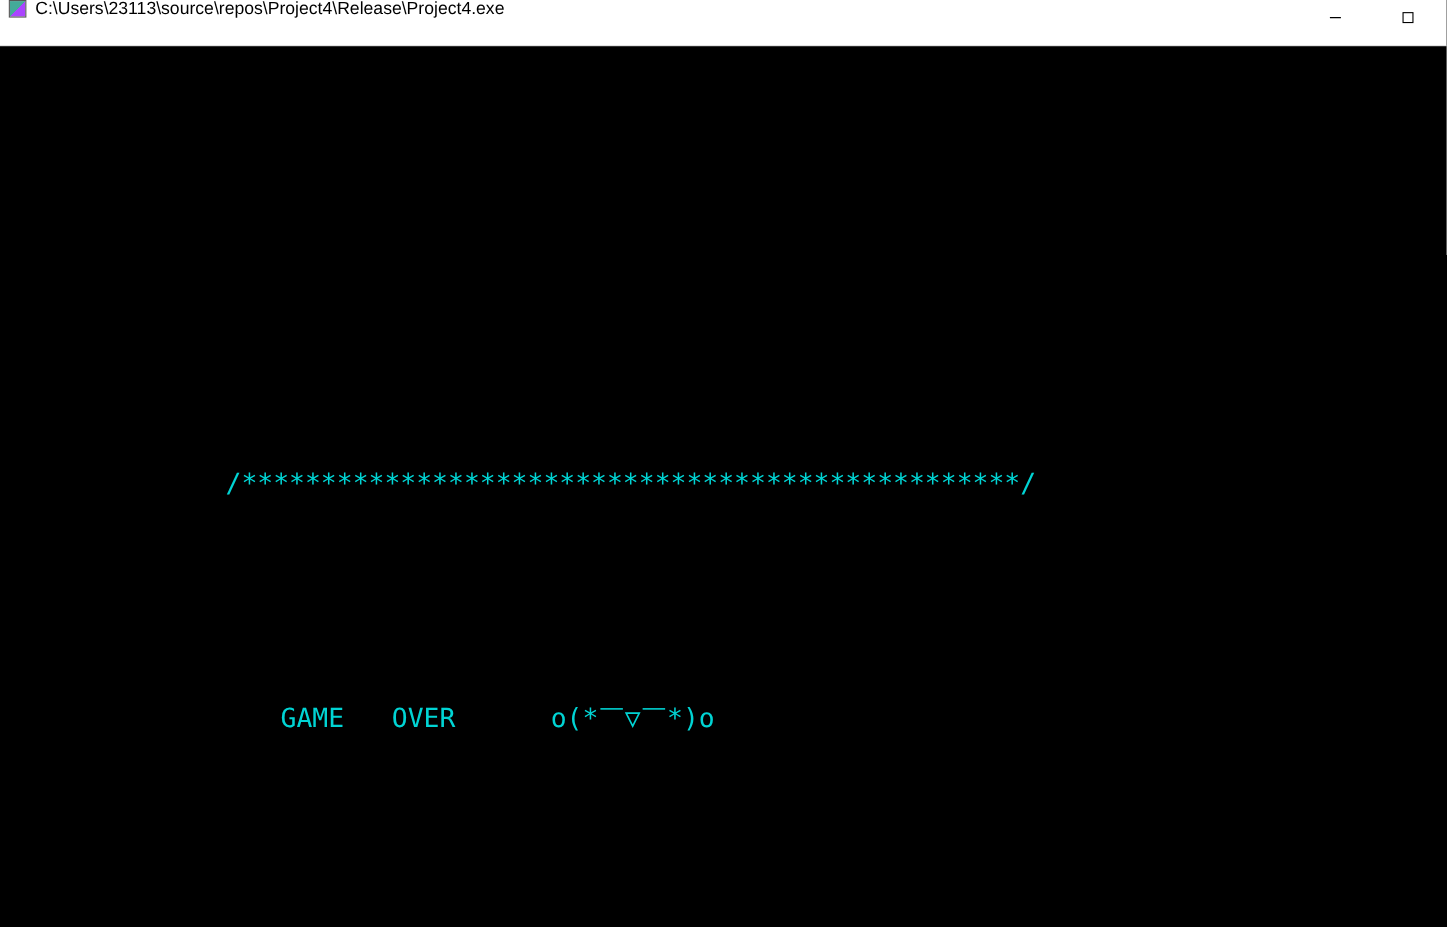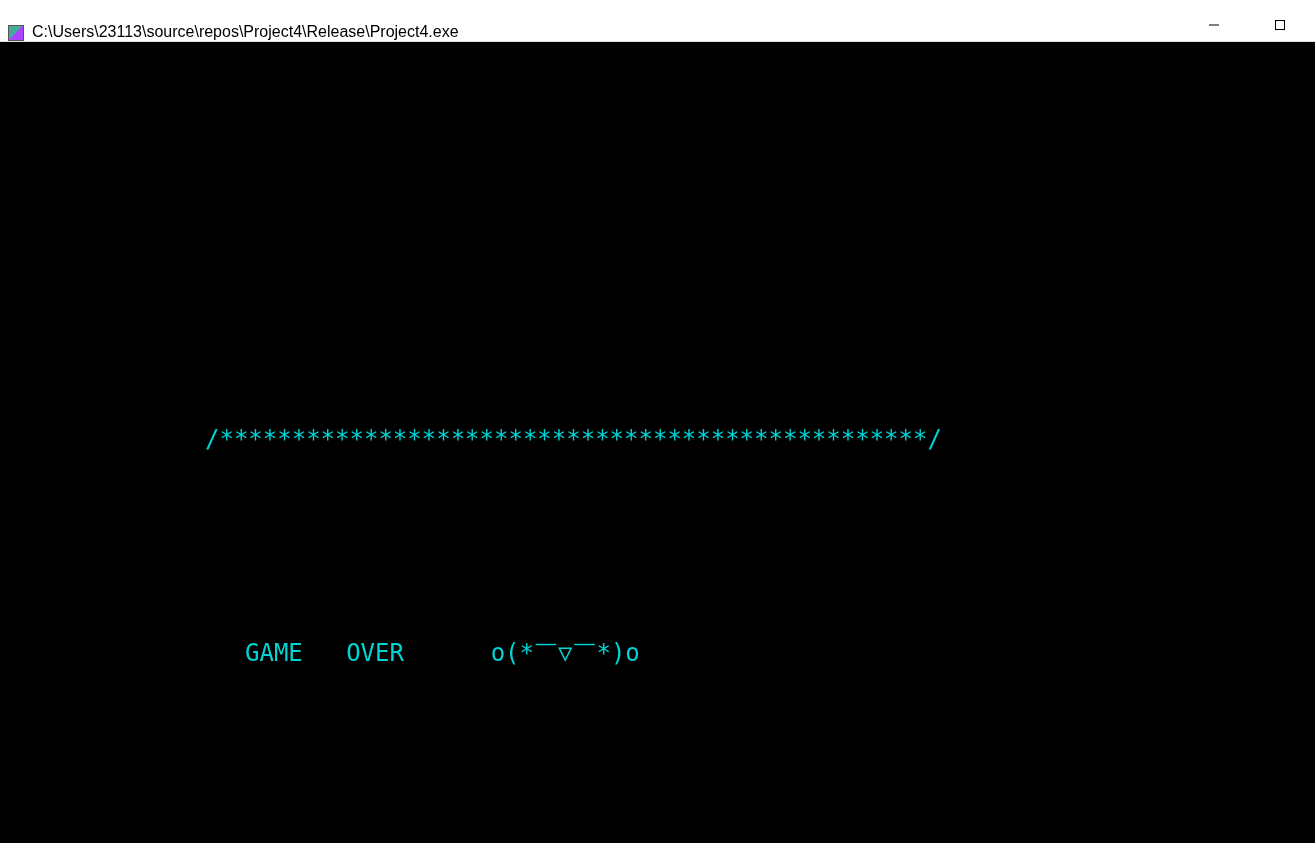--- a/index.html
+++ b/index.html
@@ -12,21 +12,21 @@
       height: 843px;
       background: #ffffff;
       font-family: "Segoe UI", Tahoma, sans-serif;
       overflow: hidden;
       position: relative;
     }
     .titlebar {
       height: 42px;
       background: #ffffff;
       display: flex;
-      align-items: flex-end;
+      align-items: flex-start;
       padding: 0 8px;
       border-bottom: 1px solid #e0e0e0;
     }
     .titlebar-icon {
       width: 16px;
       height: 16px;
       border: 1px solid #555;
       background: linear-gradient(135deg, #4a9 0%, #4a9 50%, #a4f 50%, #a4f 100%);
       margin-right: 8px;
       flex-shrink: 0;
@@ -74,20 +74,21 @@
     .line {
       display: block;
       min-height: 26px;
     }
     .border-line {
       padding-left: 205px;
       padding-top: 0;
     }
     .game-over-line {
       padding-left: 245px;
+      margin-left: 10px;
     }
     .score-line {
       padding-left: 275px;
     }
     .spacer-top {
       height: 278px;
     }
     .spacer-mid1 {
       height: 82px;
     }

